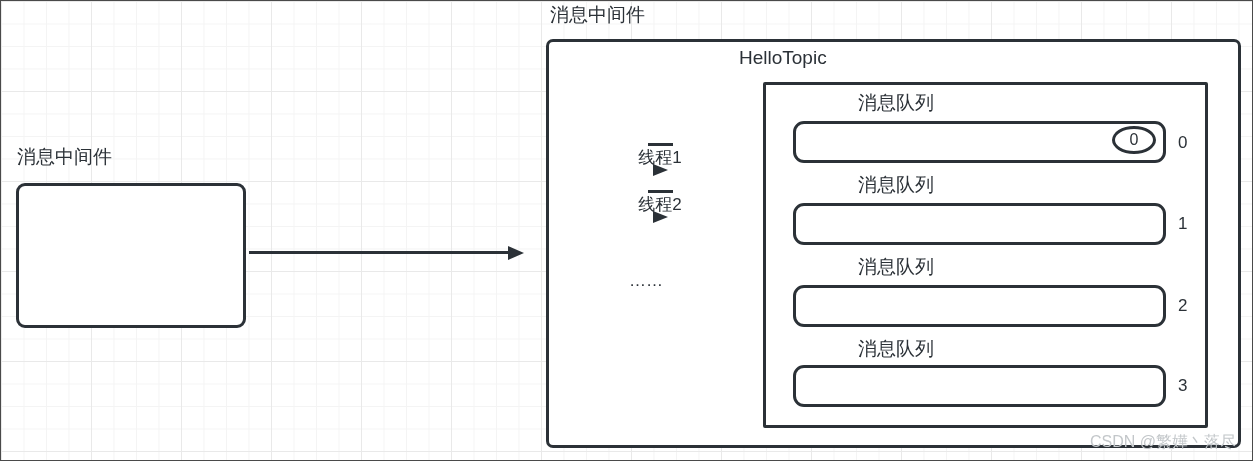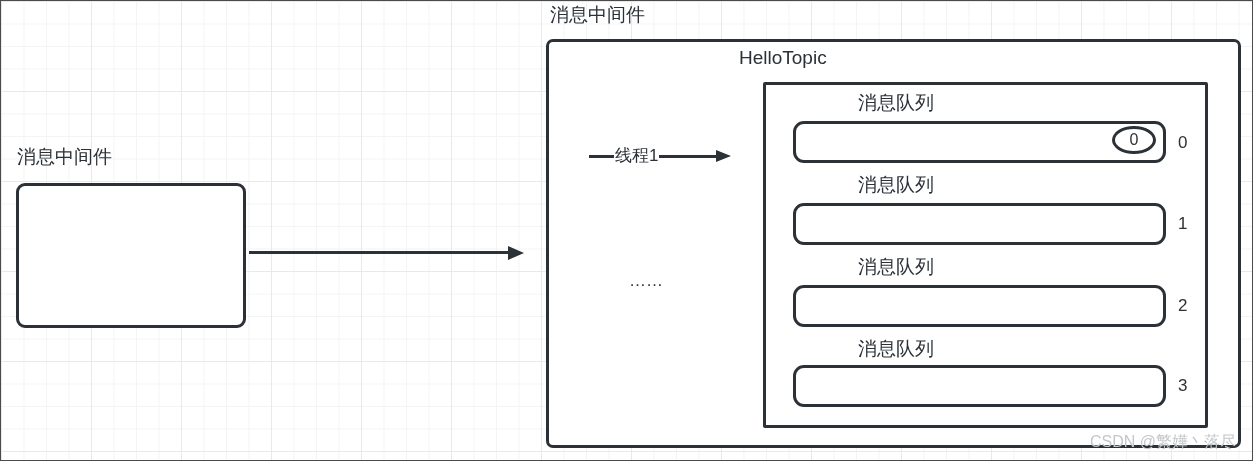--- a/index.html
+++ b/index.html
@@ -54,21 +54,21 @@
     border-bottom: 7px solid transparent;
     border-left: 16px solid var(--stroke);
   }
   
   .mw-label { left: 549px; top: 3px; }
   .mw-box { left: 545px; top: 38px; width: 695px; height: 409px; border-radius: 7px; }
   .topic-title { left: 738px; top: 46px; }
   
   .thread-row {
     display: flex; align-items: center;
-    left: 588px; width: 142px; height: 26px;
+    left: 588px; width: 142px; height: 26px; flex-direction: column;
   }
   .thread-tick { width: 25px; height: 3px; background: var(--stroke); flex: 0 0 auto; }
   .thread-label { font-size: 17px; line-height: 24px; white-space: nowrap; padding: 0 1px; }
   .thread-arrow { flex: 1 1 auto; height: 3px; background: var(--stroke); position: relative; margin-right: 15px; }
   .thread-arrow::after {
     content: ""; position: absolute; right: -15px; top: 50%;
     transform: translateY(-50%);
     border-top: 6px solid transparent;
     border-bottom: 6px solid transparent;
     border-left: 15px solid var(--stroke);
@@ -116,20 +116,25 @@
 
   <div class="abs shape-label mw-label">消息中间件</div>
   <div class="abs box mw-box"></div>
   <div class="abs shape-label topic-title">HelloTopic</div>
 
   <div class="abs thread-row row-1">
     <div class="thread-tick"></div>
     <div class="thread-label">线程1</div>
     <div class="thread-arrow"></div>
   </div>
+  <div class="abs thread-row row-2">
+    <div class="thread-tick"></div>
+    <div class="thread-label">线程2</div>
+    <div class="thread-arrow"></div>
+  </div>
   <div class="abs shape-label thread-ellipsis">……</div>
 
   <div class="abs box inner-box"></div>
 
   <div class="abs shape-label queue-label ql-0">消息队列</div>
   <div class="abs box queue-rect qr-0"></div>
   <div class="abs queue-badge">0</div>
   <div class="abs shape-label queue-index qi-0">0</div>
 
   <div class="abs shape-label queue-label ql-1">消息队列</div>

